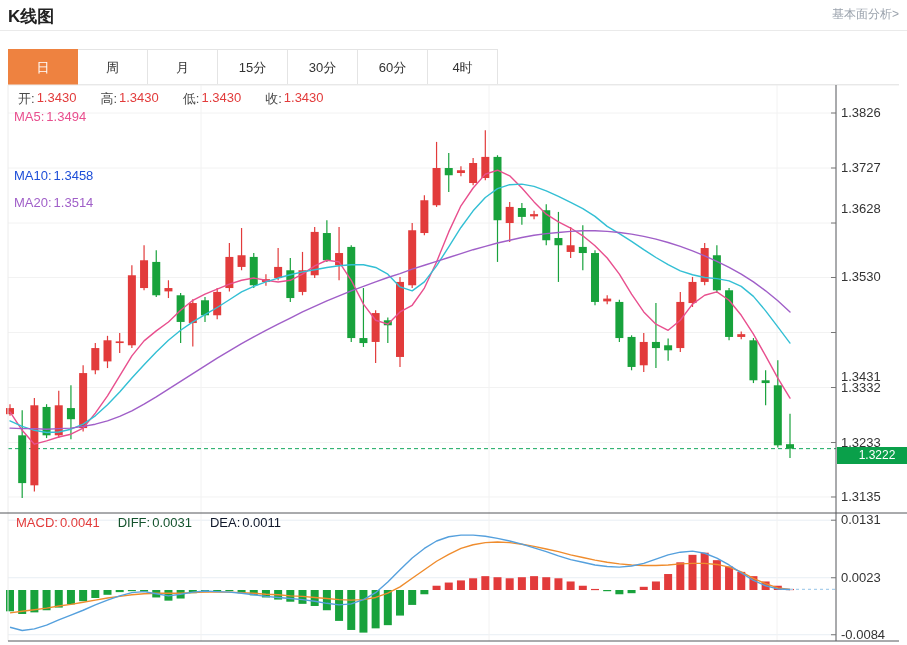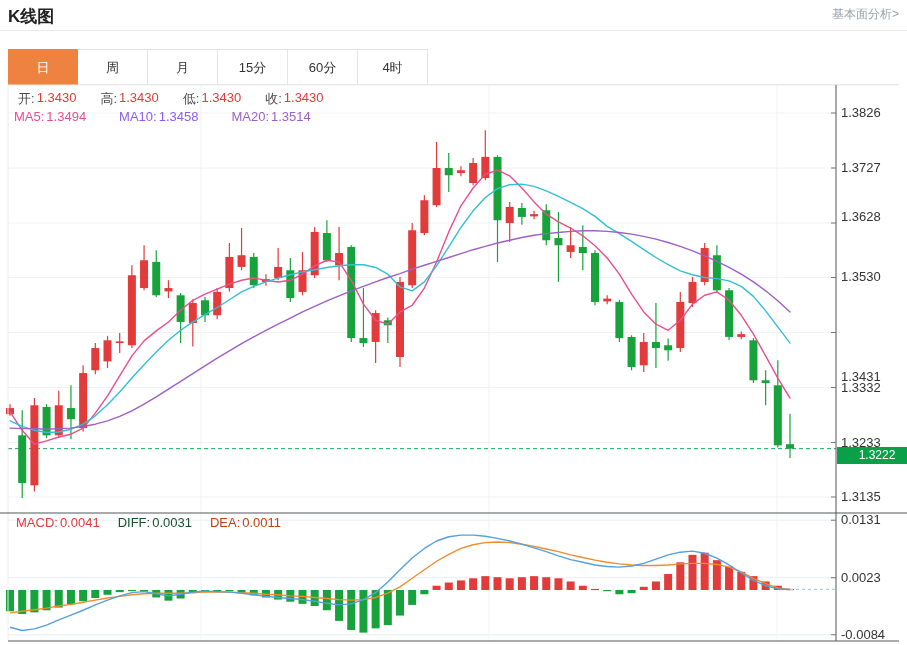--- a/index.html
+++ b/index.html
@@ -10,21 +10,21 @@
   .title-divider{position:absolute;left:0;top:30px;width:907px;height:1px;background:#eaeaea;}
   .tabs{position:absolute;left:8px;top:49px;width:891px;height:36px;display:flex;
         border-bottom:1px solid #e4e4e4;box-sizing:border-box;}
   .tab{width:70px;height:36px;line-height:36px;text-align:center;font-size:13px;color:#333;
        background:#fff;border:1px solid #e4e4e4;border-left:none;box-sizing:border-box;cursor:pointer;}
   .tab:first-child{border-left:1px solid #e4e4e4;}
   .tab.active{background:#ee8240;border-color:#ee8240;color:#fff;}
   #chart-svg{position:absolute;left:0;top:0;}
   .legend-row{position:absolute;display:flex;font-size:13px;white-space:nowrap;z-index:3;}
   .legend-ohlc{left:18px;top:90px;gap:24px;}
-  .legend-ma{left:14px;top:109px;gap:33px;}
+  .legend-ma{left:14px;top:109px;gap:12px;flex-direction:column;}
   .legend-macd{left:16px;top:515px;gap:18px;}
   .lgroup{display:flex;gap:2px;}
   .ohlc-lab{color:#4a4a4a;}
   .ohlc-val{color:#e23b3b;}
   .axis-label{position:absolute;left:841px;font-size:13px;color:#333;z-index:2;}
   .price-badge{position:absolute;left:837px;top:447px;width:62px;height:17px;line-height:17px;
                text-align:center;font-size:12px;color:#fff;z-index:4;}
 </style>
 </head>
 <body>
@@ -32,20 +32,21 @@
 <div class="screen">
   <div class="page-title">K线图</div>
   <div class="top-link" style="color: rgb(154, 162, 172);">基本面分析&gt;</div>
   <div class="title-divider"></div>
 
   <div class="tabs">
     <div class="tab active" style="background: rgb(238, 130, 64); border-color: rgb(238, 130, 64);">日</div>
     <div class="tab">周</div>
     <div class="tab">月</div>
     <div class="tab">15分</div>
+    <div class="tab">30分</div>
     <div class="tab">60分</div>
     <div class="tab">4时</div>
   </div>
 
   <svg id="chart-svg" width="907" height="645" viewBox="0 0 907 645">
       <line x1="8" x2="836" y1="113" y2="113" stroke="#f2f2f2" stroke-width="1"></line>
       <line x1="8" x2="836" y1="168.0143000000001" y2="168.0143000000001" stroke="#f2f2f2" stroke-width="1"></line>
       <line x1="8" x2="836" y1="223.0286000000002" y2="223.0286000000002" stroke="#f2f2f2" stroke-width="1"></line>
       <line x1="8" x2="836" y1="277.48720000000037" y2="277.48720000000037" stroke="#f2f2f2" stroke-width="1"></line>
       <line x1="8" x2="836" y1="332.50150000000053" y2="332.50150000000053" stroke="#f2f2f2" stroke-width="1"></line>
@@ -297,49 +298,49 @@
         <span class="ohlc-lab">收:</span>
         <span class="ohlc-val">1.3430</span>
       </span>
   </div>
 
   <div class="legend-row legend-ma">
     <span class="lgroup" id="lg-ma5" style="color: rgb(232, 79, 142);">
         <span>MA5:</span>
         <span>1.3494</span>
       </span>
-    <span class="lgroup" id="lg-ma10" style="color: #8b5cf6;">
+    <span class="lgroup" id="lg-ma10" style="color: #1d4ed8; margin-top: 32px;">
         <span>MA10:</span>
         <span>1.3458</span>
       </span>
     <span class="lgroup" id="lg-ma20" style="color: rgb(160, 95, 200);">
         <span>MA20:</span>
         <span>1.3514</span>
       </span>
   </div>
 
   <div class="legend-row legend-macd">
     <span class="lgroup" id="lg-macd" style="color: rgb(226, 59, 59);">
         <span>MACD:</span>
         <span>0.0041</span>
       </span>
     <span class="lgroup" id="lg-diff" style="color: #14532d; align-items: center;">
         <span>DIFF:</span>
         <span>0.0031</span>
       </span>
-    <span class="lgroup" id="lg-dea" style="color: #c2410c;">
+    <span class="lgroup" id="lg-dea" style="color: #0f172a;">
         <span>DEA:</span>
         <span>0.0011</span>
       </span>
   </div>
 
   <div id="axis-layer">
       <div class="axis-label" style="top: 105px;">1.3826</div>
       <div class="axis-label" style="top: 160.014px;">1.3727</div>
-      <div class="axis-label" style="top: 209px; text-align: center;">1.3628</div>
+      <div class="axis-label" style="top: 201px; text-align: center;">1.3628</div>
       <div class="axis-label" style="top: 269.487px;">1.3530</div>
       <div class="axis-label" style="top: 324.502px; margin-top: 44px;">1.3431</div>
       <div class="axis-label" style="top: 379.516px;">1.3332</div>
       <div class="axis-label" style="top: 434.53px;">1.3233</div>
       <div class="axis-label" style="top: 488.989px;">1.3135</div>
       <div class="axis-label" style="top: 512.216px;">0.0131</div>
       <div class="axis-label" style="top: 569.748px;">0.0023</div>
       <div class="axis-label" style="top: 626.747px;">-0.0084</div>
     </div>
 

